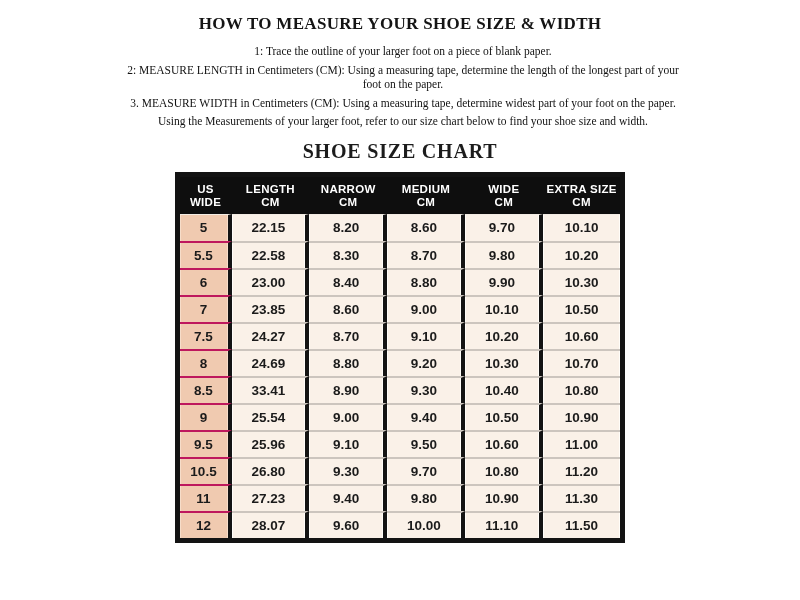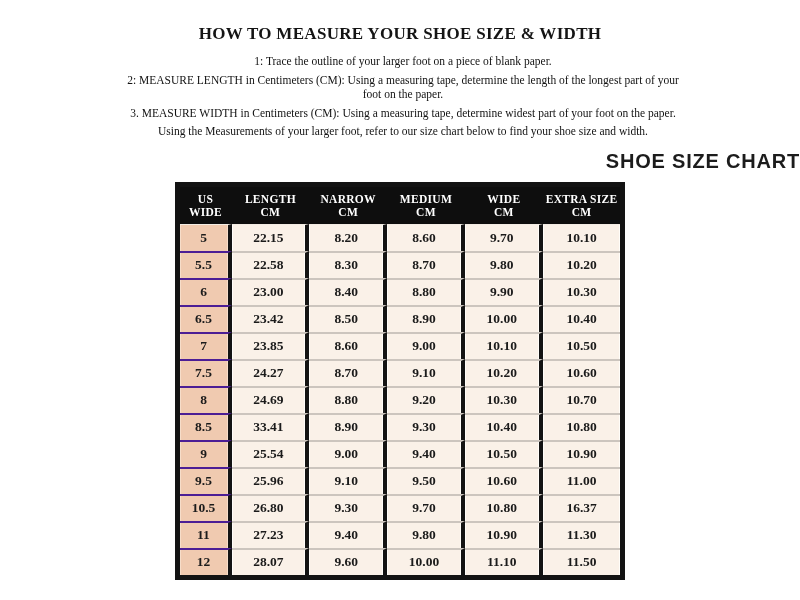--- a/index.html
+++ b/index.html
@@ -13,21 +13,21 @@
     --text: #1b1b1b;
   }
   * { margin: 0; padding: 0; box-sizing: border-box; }
   html, body {
     width: 800px; height: 600px;
     background: var(--page-bg);
     overflow: hidden;
     font-family: "Liberation Sans", sans-serif;
     color: var(--text);
   }
-  .page { width: 800px; height: 600px; padding-top: 24px; }
+  .page { width: 800px; height: 600px; padding-top: 14px; }
 
   .main-title {
     font-family: "Liberation Serif", serif;
     font-weight: bold;
     font-size: 17px;
     letter-spacing: 0.3px;
     text-align: center;
     color: #141414;
     margin-bottom: 10px;
   }
@@ -37,38 +37,37 @@
     max-width: 556px;
     font-family: "Liberation Serif", serif;
     font-size: 11.5px;
     line-height: 14.5px;
     color: #121212;
     text-align: center;
   }
   .inst-line { margin-bottom: 4px; }
 
   .chart-title {
-    font-family: Liberation Sans, sans-serif;
+    font-family: Liberation Serif, serif;
     font-weight: bold;
     font-size: 20px;
     letter-spacing: 0.8px;
-    text-align: right;
+    text-align: center;
     color: #1c1c1c;
     margin-top: 11px;
     margin-bottom: 9px;
   }
 
   table.size-chart {
     margin: 0 auto;
     border-collapse: separate;
     border-spacing: 0;
     border: 5px solid var(--grid-border);
     table-layout: fixed;
     width: 441px;
-    font-family: Liberation Serif, serif;
   }
   col.c-size { width: 52px; }
   col.c-data { width: 77.8px; }
 
   thead th {
     background: var(--header-bg);
     color: var(--header-text);
     font-size: 11.5px;
     font-weight: bold;
     line-height: 13px;
@@ -85,21 +84,21 @@
     background: var(--cell-bg);
     box-shadow: inset 1px 0 0 #fffdf9, inset -1px 0 0 #fffdf9;
   }
   tbody td:not(:last-child) { border-right: 4px solid var(--grid-border); }
   tbody tr:first-child td { border-top: 1px solid #f3ece4; }
   tbody tr + tr td { border-top: 2px solid var(--row-divider); }
   tbody td.size-col {
     background: var(--size-col-bg);
     box-shadow: inset 1px 0 0 #f7ddc9, inset -1px 0 0 #f7ddc9;
   }
-  tbody tr + tr td.size-col { border-top: 2px solid #4c1d95; }
+  tbody tr + tr td.size-col { border-top: 2px solid #be185d; }
 </style>
 </head>
 <body>
 
 <div class="page">
 
   <h1 class="main-title">HOW TO MEASURE YOUR SHOE SIZE &amp; WIDTH</h1>
 
   <div class="instructions">
       <p class="inst-line">1: Trace the outline of your larger foot on a piece of blank paper.</p>
@@ -166,28 +165,20 @@
         </tr>
         <tr>
           <td class="size-col">6</td>
           <td>23.00</td>
           <td>8.40</td>
           <td>8.80</td>
           <td>9.90</td>
           <td>10.30</td>
         </tr>
         <tr>
-          <td class="size-col">6.5</td>
-          <td>23.42</td>
-          <td>8.50</td>
-          <td>8.90</td>
-          <td>10.00</td>
-          <td>10.40</td>
-        </tr>
-        <tr>
           <td class="size-col">7</td>
           <td>23.85</td>
           <td>8.60</td>
           <td>9.00</td>
           <td>10.10</td>
           <td>10.50</td>
         </tr>
         <tr>
           <td class="size-col">7.5</td>
           <td>24.27</td>
@@ -227,21 +218,21 @@
           <td>9.50</td>
           <td>10.60</td>
           <td>11.00</td>
         </tr>
         <tr>
           <td class="size-col">10.5</td>
           <td>26.80</td>
           <td>9.30</td>
           <td>9.70</td>
           <td>10.80</td>
-          <td>16.37</td>
+          <td>11.20</td>
         </tr>
         <tr>
           <td class="size-col">11</td>
           <td>27.23</td>
           <td>9.40</td>
           <td>9.80</td>
           <td>10.90</td>
           <td>11.30</td>
         </tr>
         <tr>

